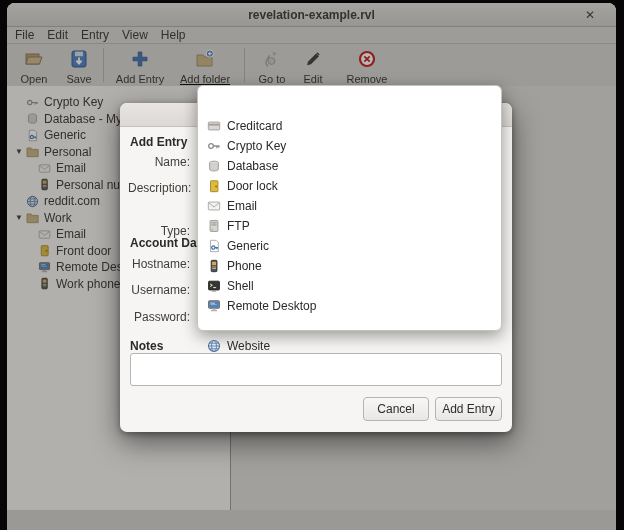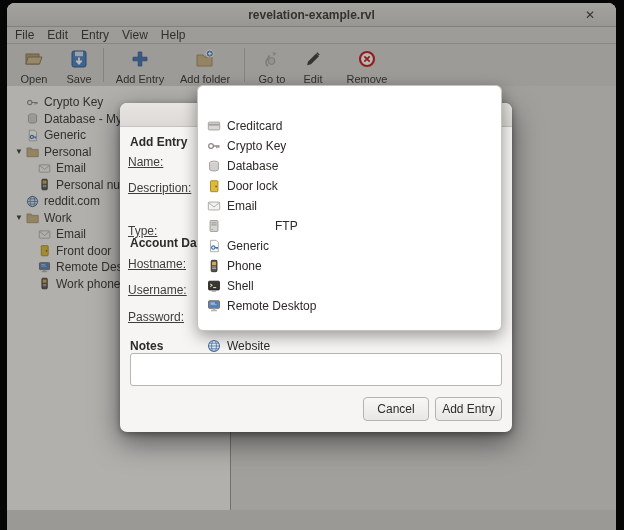--- a/index.html
+++ b/index.html
@@ -39,21 +39,21 @@
   
   #dim-overlay{position:absolute;left:7px;top:3px;width:609px;height:527px;
     background:rgba(48,46,42,0.34);border-radius:8px 8px 0 0;z-index:5;}
 
   
   #dialog{position:absolute;left:120px;top:103px;width:392px;height:329px;background:#f6f5f3;
     border-radius:7px;box-shadow:0 10px 28px rgba(0,0,0,0.5), 0 2px 6px rgba(0,0,0,0.35);z-index:10;}
   #dialog-headerbar{position:absolute;left:0;top:0;width:100%;height:24px;
     background:linear-gradient(#e8e5e2,#dbd8d5);border-bottom:1px solid #c6c2bf;border-radius:7px 7px 0 0;}
   .dlg-section{position:absolute;left:10px;font-size:12px;font-weight:bold;color:#2d2b28;height:16px;line-height:16px;}
-  .form-label{position:absolute;left:8px;width:62px;text-align:left;font-size:12px;color:#403e3a;height:16px;line-height:16px;text-decoration:underline;}
+  .form-label{position:absolute;left:8px;width:62px;text-align:right;font-size:12px;color:#403e3a;height:16px;line-height:16px;}
   #notes-input{position:absolute;left:10px;top:250px;width:372px;height:33px;background:#ffffff;
     border:1px solid #b8b4b0;border-radius:3px;font-size:12px;color:#2d2b28;padding:2px 6px;outline:none;}
   .dlg-btn{position:absolute;top:294px;height:24px;background:linear-gradient(#f8f7f6,#e9e7e5);
     border:1px solid #b7b3af;border-radius:4px;font-size:12px;color:#2e2c29;text-align:center;line-height:22px;}
   #cancel-btn{left:243px;width:66px;}
   #submit-btn{left:315px;width:67px;}
 
   
   #type-menu{position:absolute;left:197px;top:85px;width:305px;height:246px;background:#ffffff;
     border:1px solid #c6c2be;border-radius:6px;box-shadow:0 5px 16px rgba(0,0,0,0.38);z-index:20;}
@@ -95,21 +95,21 @@
               <path d="M10 8.5v5M7.4 11.6l2.6 3 2.6-3" stroke="#fff" stroke-width="1.8" fill="none"></path>
             </svg></span>
           <span class="tb-label">Save</span>
         </div>
         <div class="tool-btn" style="left: 102px; width: 62px;">
           <span><svg width="20" height="20" viewBox="0 0 20 20">
               <path d="M8.2 3h3.6v5.2H17v3.6h-5.2V17H8.2v-5.2H3V8.2h5.2z" fill="#3d6fb4" stroke="#2d568f" stroke-width="0.8"></path>
             </svg></span>
           <span class="tb-label">Add Entry</span>
         </div>
-        <div class="tool-btn" style="left: 166px; width: 64px;">
+        <div class="tool-btn" style="left: 166px; width: 64px; text-decoration: underline;">
           <span><svg width="20" height="20" viewBox="0 0 20 20">
               <path d="M2 6h6l1.6 2H17v9H2z" fill="#c9b183" stroke="#9b8a61"></path>
               <circle cx="14.8" cy="4.6" r="3.6" fill="#4a7fc1" stroke="#fff"></circle>
               <path d="M14.8 2.8v3.6M13 4.6h3.6" stroke="#fff" stroke-width="1.2"></path>
             </svg></span>
           <span class="tb-label">Add folder</span>
         </div>
         <div class="tool-btn" style="left: 240px; width: 50px;">
           <span><svg width="20" height="20" viewBox="0 0 20 20">
               <path d="M6 17c-1.8-1.2-2.6-3.6-1.4-5.6l3-5" fill="none" stroke="#a5a29e" stroke-width="1.6"></path>
@@ -317,21 +317,21 @@
       </div>
       <div class="menu-row" style="top: 82px;">
         <span class="row-icon">
           <svg width="14" height="14" viewBox="0 0 16 16">
             <rect x="1.5" y="3.5" width="13" height="9" rx="1" fill="#f4f3f1" stroke="#a5a29e"></rect>
             <path d="M1.9 4.2 8 9.2l6.1-5" fill="none" stroke="#a5a29e"></path>
           </svg>
         </span>
         <span class="row-label">Email</span>
       </div>
-      <div class="menu-row" style="top: 102px; gap: 48px;">
+      <div class="menu-row" style="top: 102px;">
         <span class="row-icon">
           <svg width="14" height="14" viewBox="0 0 16 16">
             <rect x="3.5" y="1.8" width="9" height="12.4" rx="1" fill="#d7d5d2" stroke="#97948f"></rect>
             <rect x="5" y="3.6" width="6" height="1.5" fill="#a5a29e"></rect>
             <rect x="5" y="6" width="6" height="1.5" fill="#a5a29e"></rect>
             <circle cx="6" cy="12" r="0.9" fill="#87c36e"></circle>
           </svg>
         </span>
         <span class="row-label">FTP</span>
       </div>

